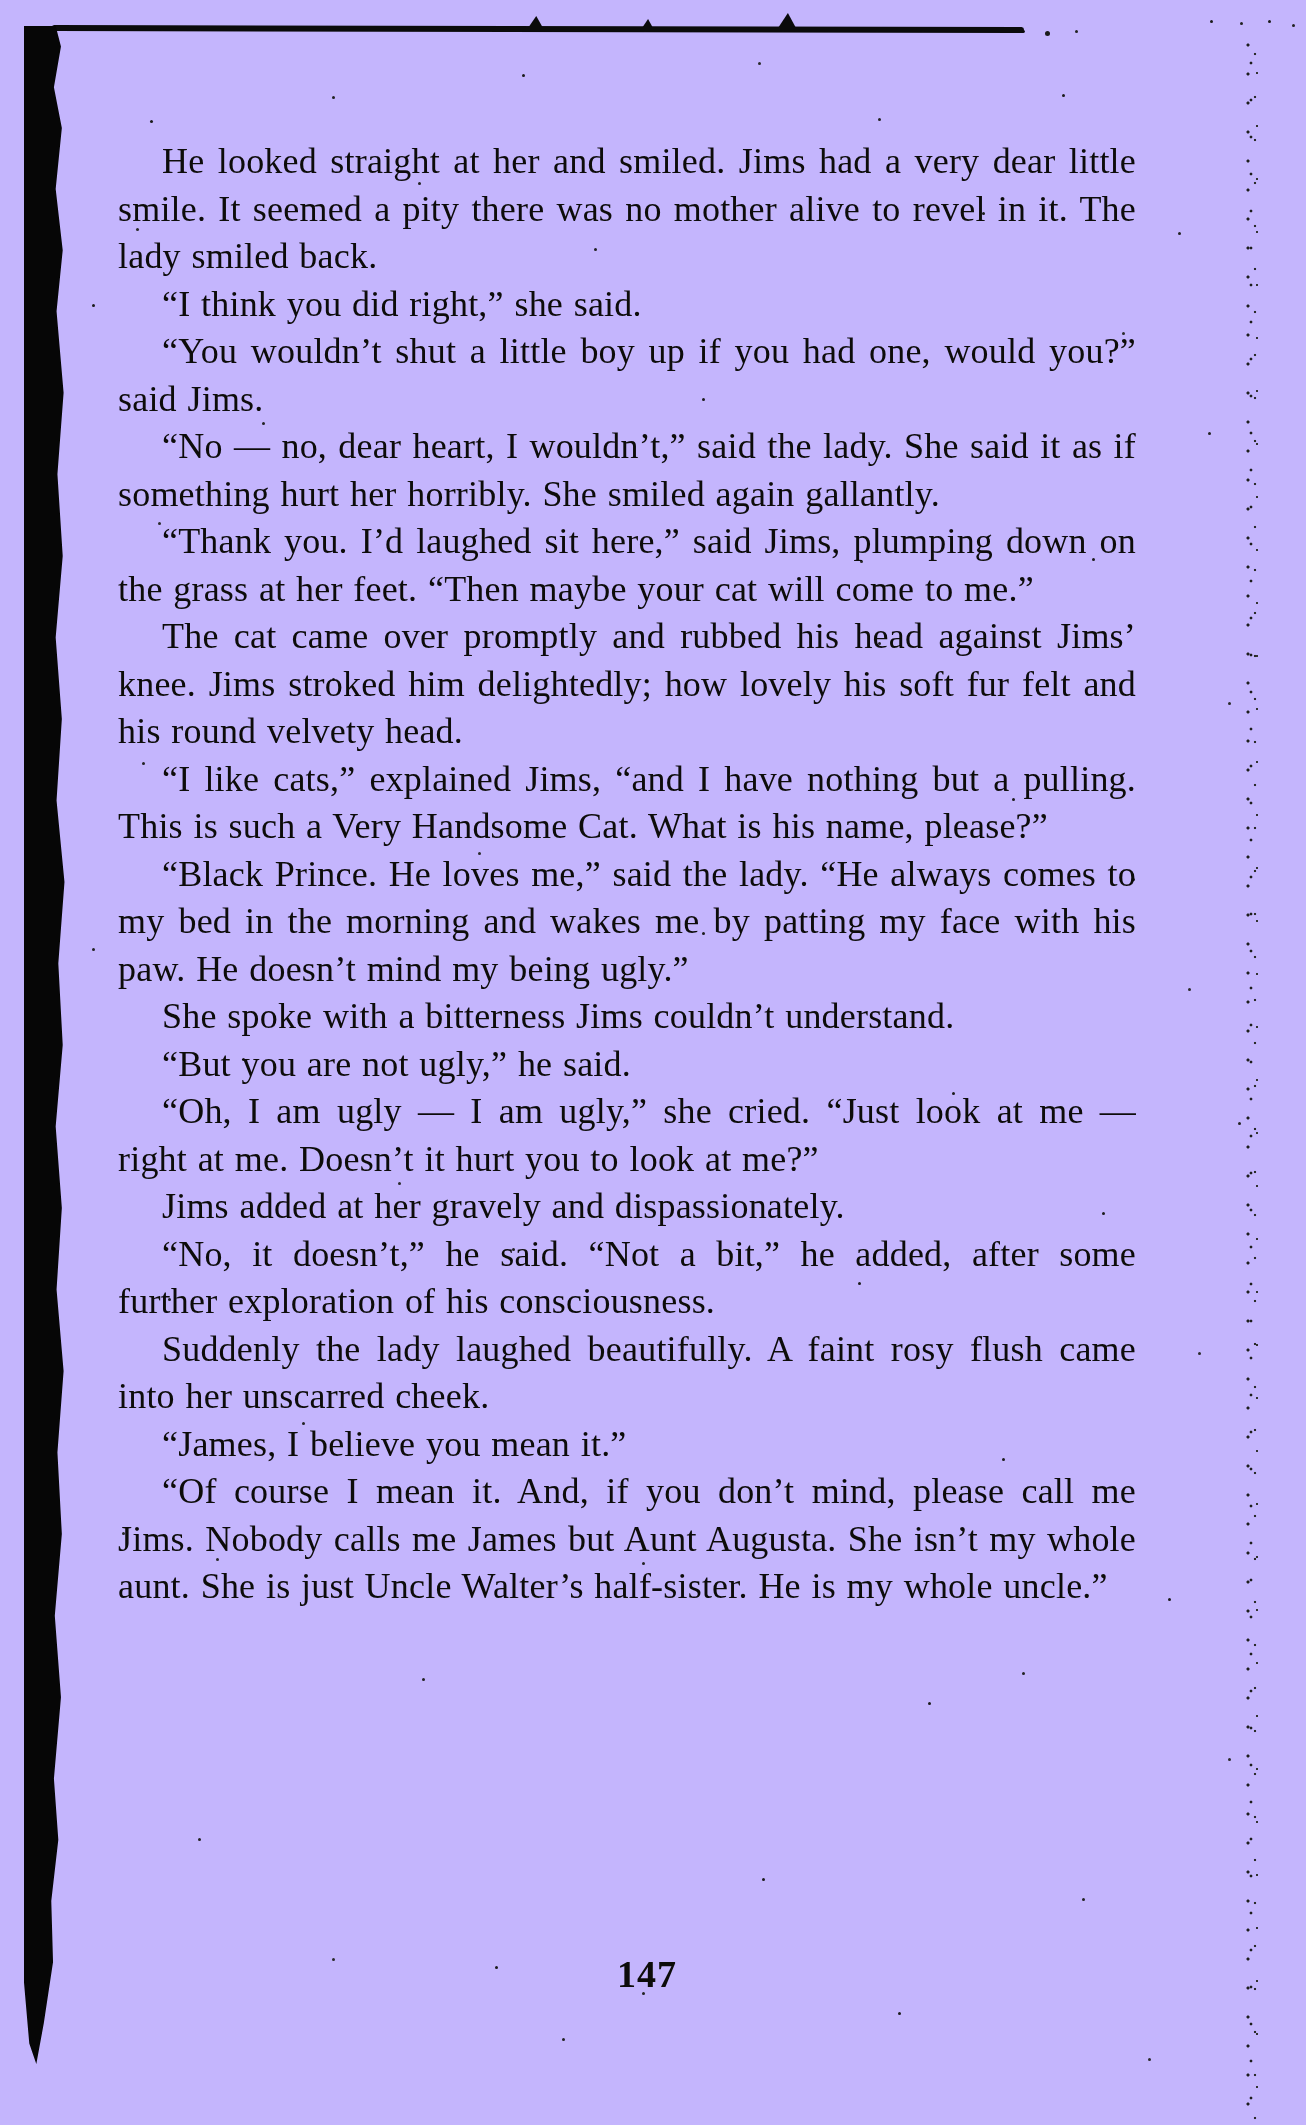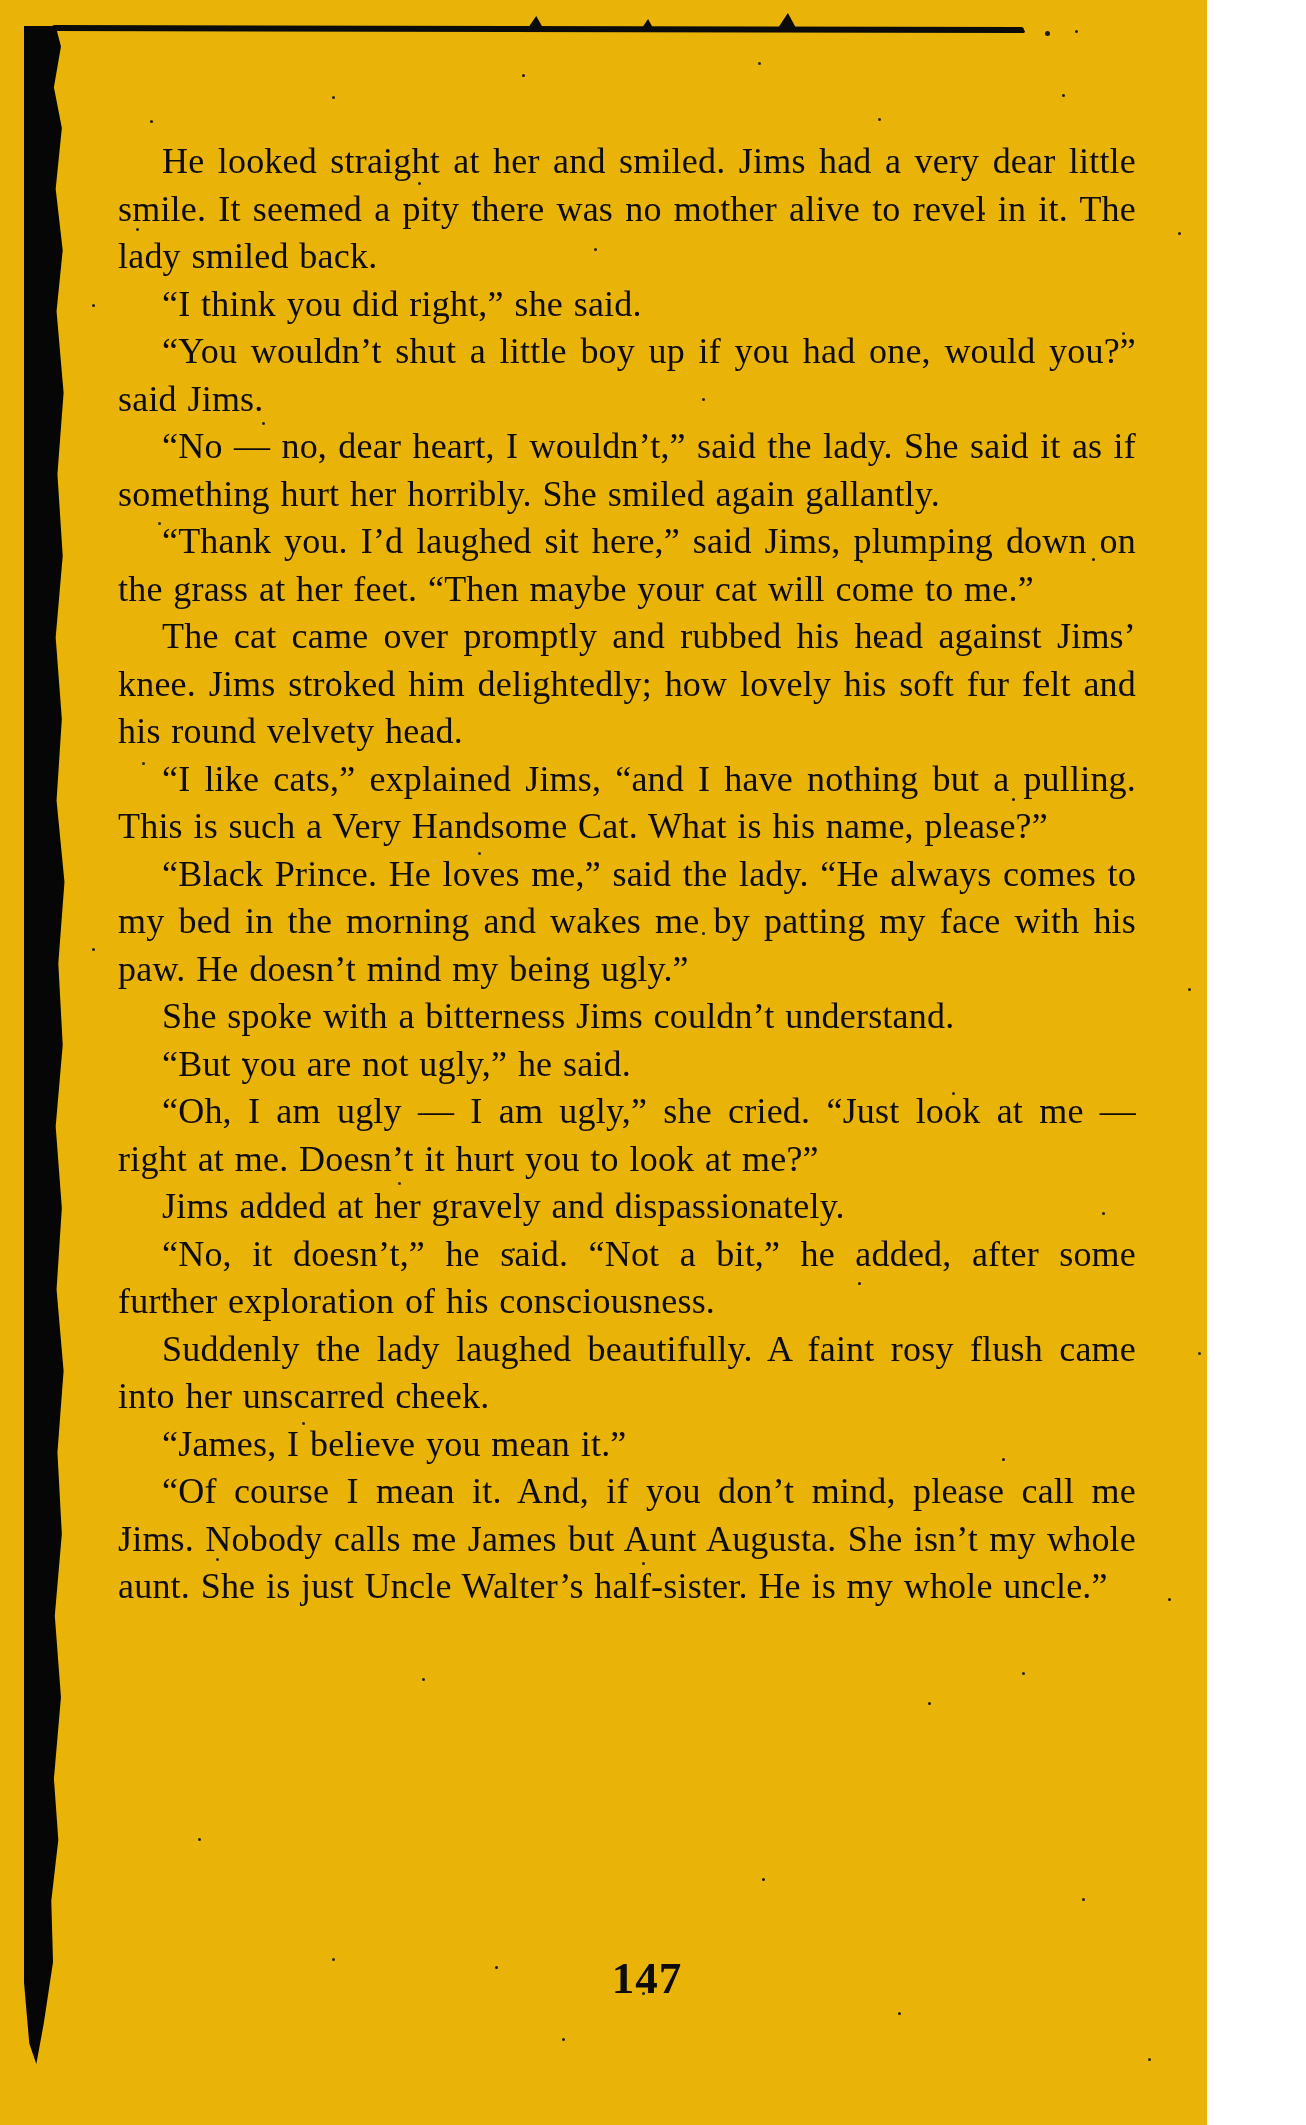--- a/index.html
+++ b/index.html
@@ -1,20 +1,20 @@
 <!DOCTYPE html>
 <html><head>
 <meta charset="utf-8">
 <style>
   html, body { margin: 0; padding: 0; }
   #scan-page {
     position: relative;
-    width: 1207px;
+    width: 1306px;
     height: 2125px;
-    background: #eab308;
+    background: #c4b5fd;
     overflow: hidden;
     font-family: "Liberation Serif", "DejaVu Serif", serif;
     color: #0d0c0a;
   }
 
   
   #text-block {
     position: absolute;
     left: 118px;
     top: 138px;
@@ -35,21 +35,21 @@
   }
   #text-block .it { }
 
   
   .pagenum {
     position: absolute;
     left: 138px;
     top: 1952px;
     width: 1018px;
     text-align: center;
-    font-size: 45px;
+    font-size: 38px;
     font-weight: bold;
     letter-spacing: 1px;
   }
 
   
   .topline {
     position: absolute;
     left: 52px;
     top: 26px;
     width: 972px;

